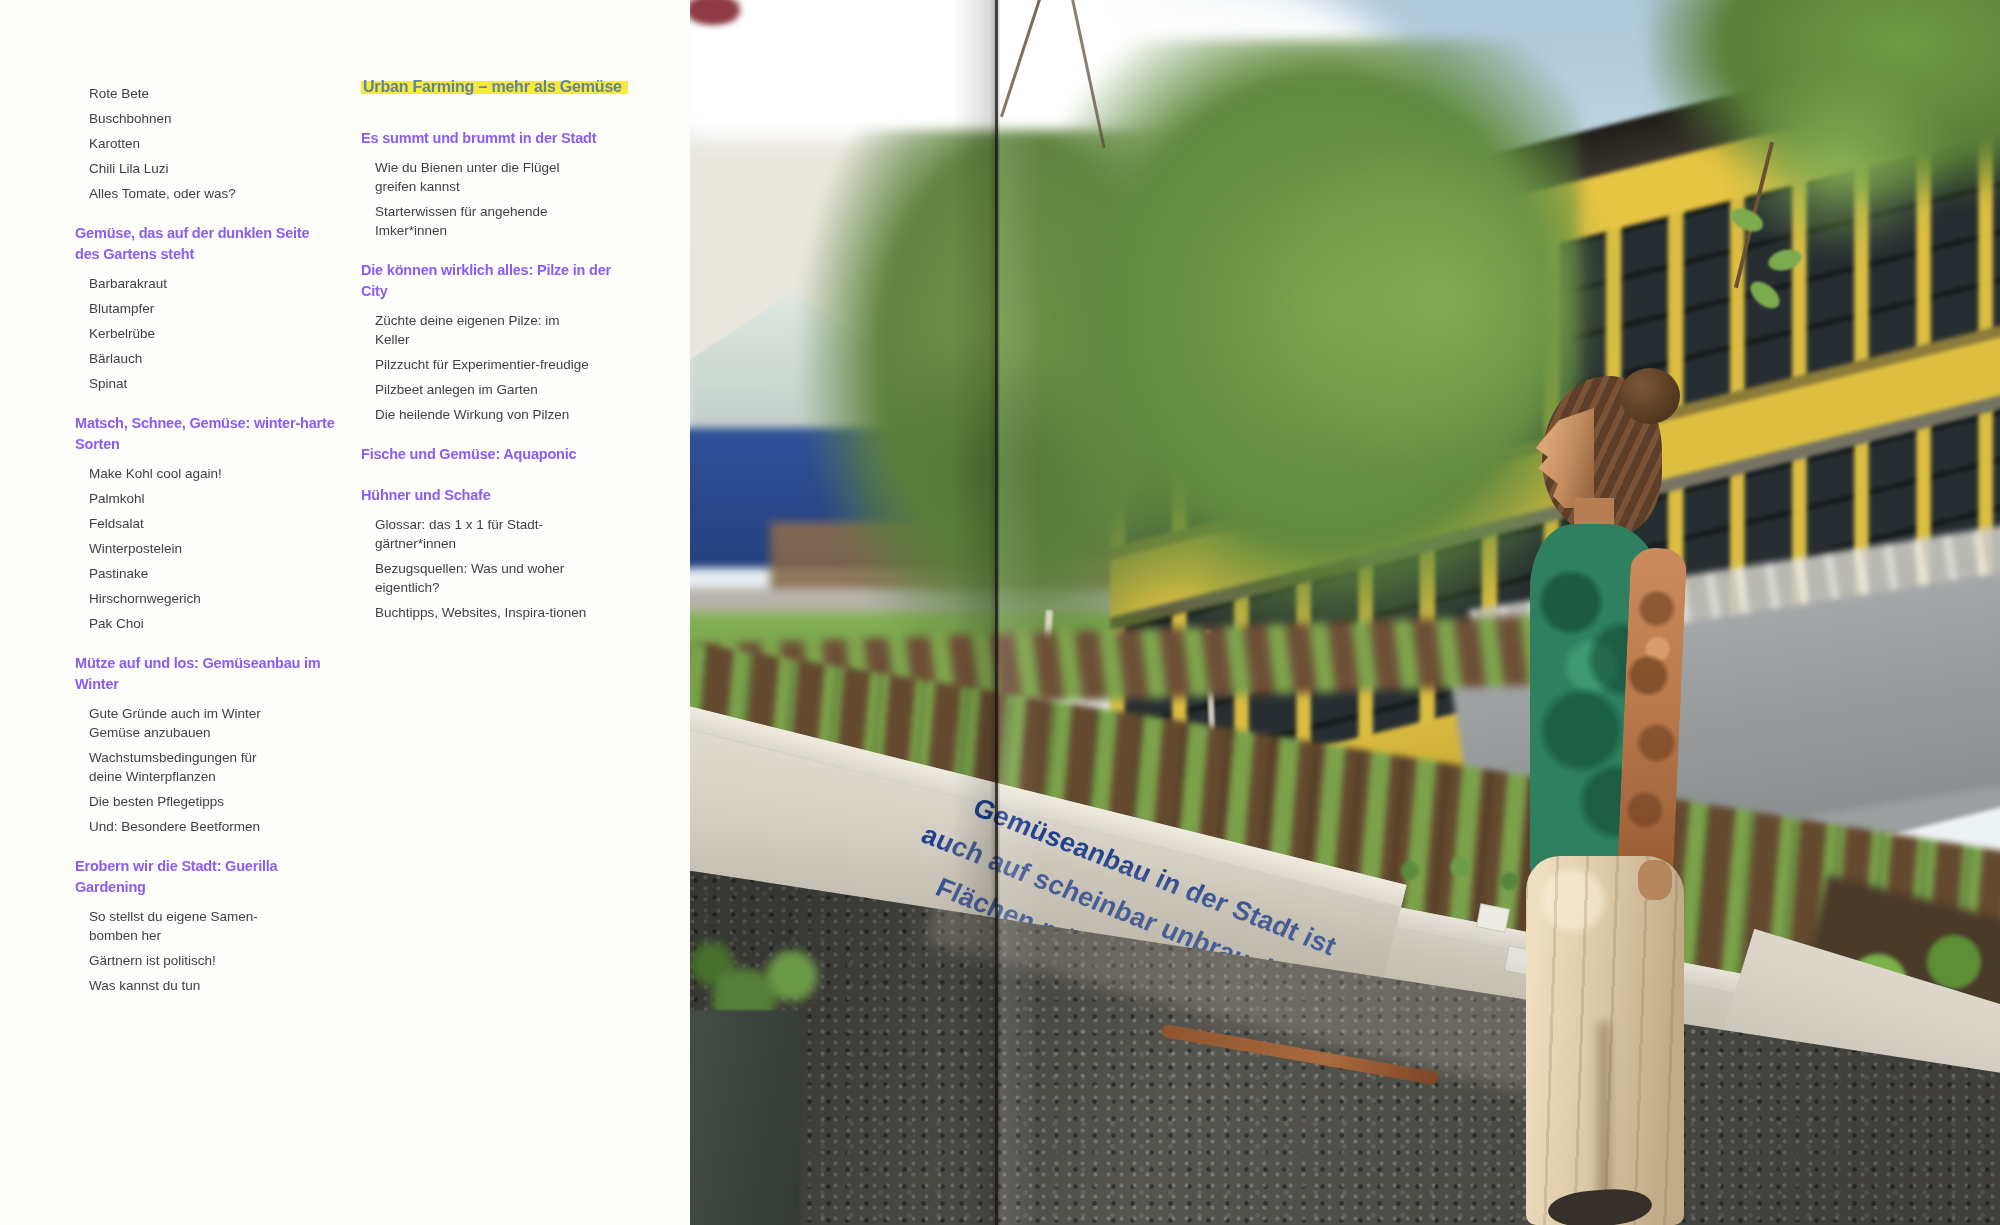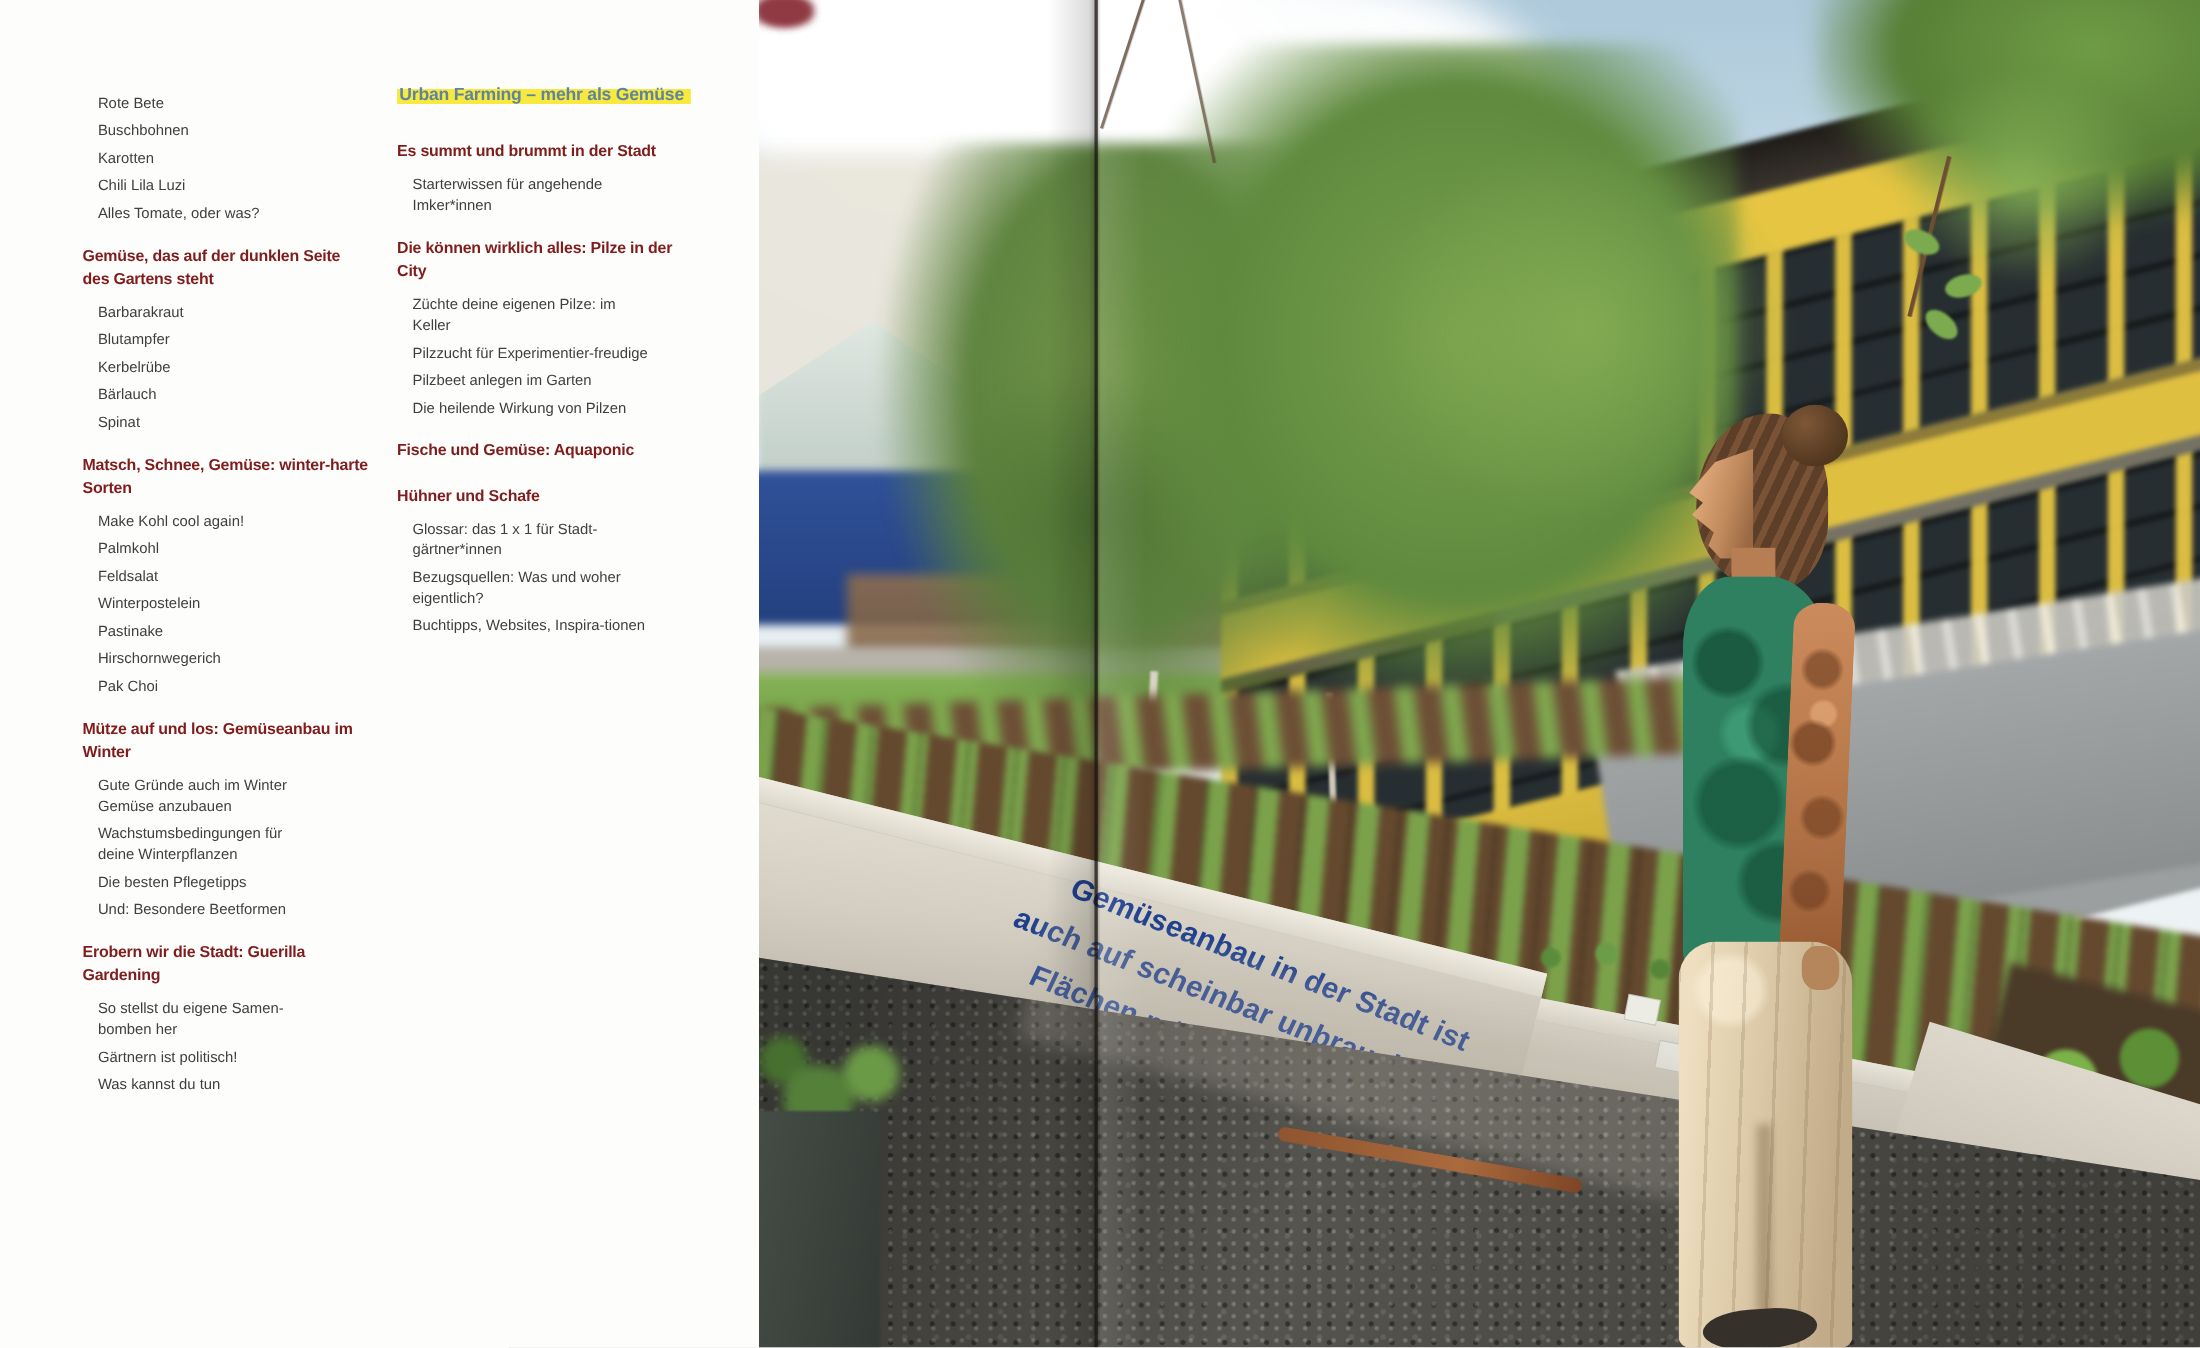--- a/index.html
+++ b/index.html
@@ -5,21 +5,21 @@
   html,body{margin:0;padding:0;background:#e8e8e8;}
   .spread{position:relative;width:2000px;height:1225px;background:#fdfdfb;overflow:hidden;
           font-family:"Liberation Sans","DejaVu Sans",sans-serif;}
   
   .page-left{position:absolute;left:0;top:0;width:692px;height:1225px;background:#fdfdfb;}
   .toc-col{position:absolute;}
   .col1{left:75px;top:84px;width:260px;}
   .col2{left:361px;top:74px;width:270px;}
   .toc-item{font-size:13.5px;line-height:19px;color:#3f3f3f;margin:0 0 6px;padding:0 50px 0 14px;}
   .col2 .toc-item{padding:0 34px 0 14px;}
-  .toc-heading{font-size:14.5px;line-height:21px;font-weight:700;color:#7f1d1d;
+  .toc-heading{font-size:14.5px;line-height:21px;font-weight:700;color:#8b5cf6;
                letter-spacing:-0.2px;margin:20px 0 9px;}
   .chapter{font-size:16px;line-height:26px;font-weight:700;color:#5e84a1;
            letter-spacing:-0.2px;margin:0 0 28px;}
   .chapter .hl{background-image:linear-gradient(rgba(0,0,0,0) 16%, #f7e93d 16%, #f7e93d 97%, rgba(0,0,0,0) 97%);
                -webkit-box-decoration-break:clone;box-decoration-break:clone;padding:0 6px 0 2px;}
   .chapter.appendix{margin-top:46px;}
   
   .photo{position:absolute;left:690px;top:0;width:1310px;height:1225px;overflow:hidden;
          background:linear-gradient(180deg,#adc9da 0%,#c6dbe7 18%,#e2ebf1 38%,#edf2f4 60%);}
   .photo div{position:absolute;}
@@ -209,20 +209,21 @@
         <div class="toc-item">Die besten Pflegetipps</div>
         <div class="toc-item">Und: Besondere Beetformen</div>
         <div class="toc-heading">Erobern wir die Stadt: Guerilla Gardening</div>
         <div class="toc-item">So stellst du eigene Samen-bomben her</div>
         <div class="toc-item">Gärtnern ist politisch!</div>
         <div class="toc-item">Was kannst du tun</div>
       </div>
     <div class="toc-col col2" id="col2">
         <div class="chapter"><span class="hl">Urban Farming – mehr als Gemüse</span></div>
         <div class="toc-heading">Es summt und brummt in der Stadt</div>
+        <div class="toc-item">Wie du Bienen unter die Flügel greifen kannst</div>
         <div class="toc-item">Starterwissen für angehende Imker*innen</div>
         <div class="toc-heading">Die können wirklich alles: Pilze in der City</div>
         <div class="toc-item">Züchte deine eigenen Pilze: im Keller</div>
         <div class="toc-item">Pilzzucht für Experimentier-freudige</div>
         <div class="toc-item">Pilzbeet anlegen im Garten</div>
         <div class="toc-item">Die heilende Wirkung von Pilzen</div>
         <div class="toc-heading">Fische und Gemüse: Aquaponic</div>
         <div class="toc-heading">Hühner und Schafe</div>
         <div class="toc-item">Glossar: das 1 x 1 für Stadt-gärtner*innen</div>
         <div class="toc-item">Bezugsquellen: Was und woher eigentlich?</div>

